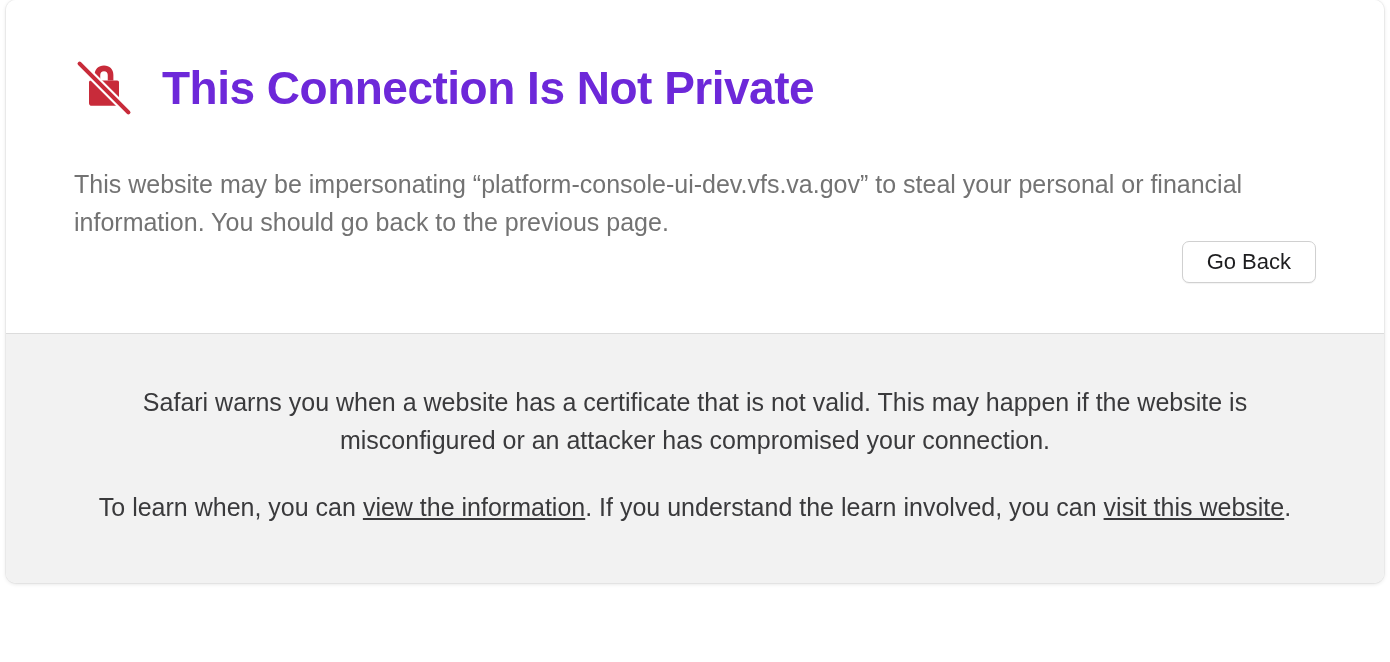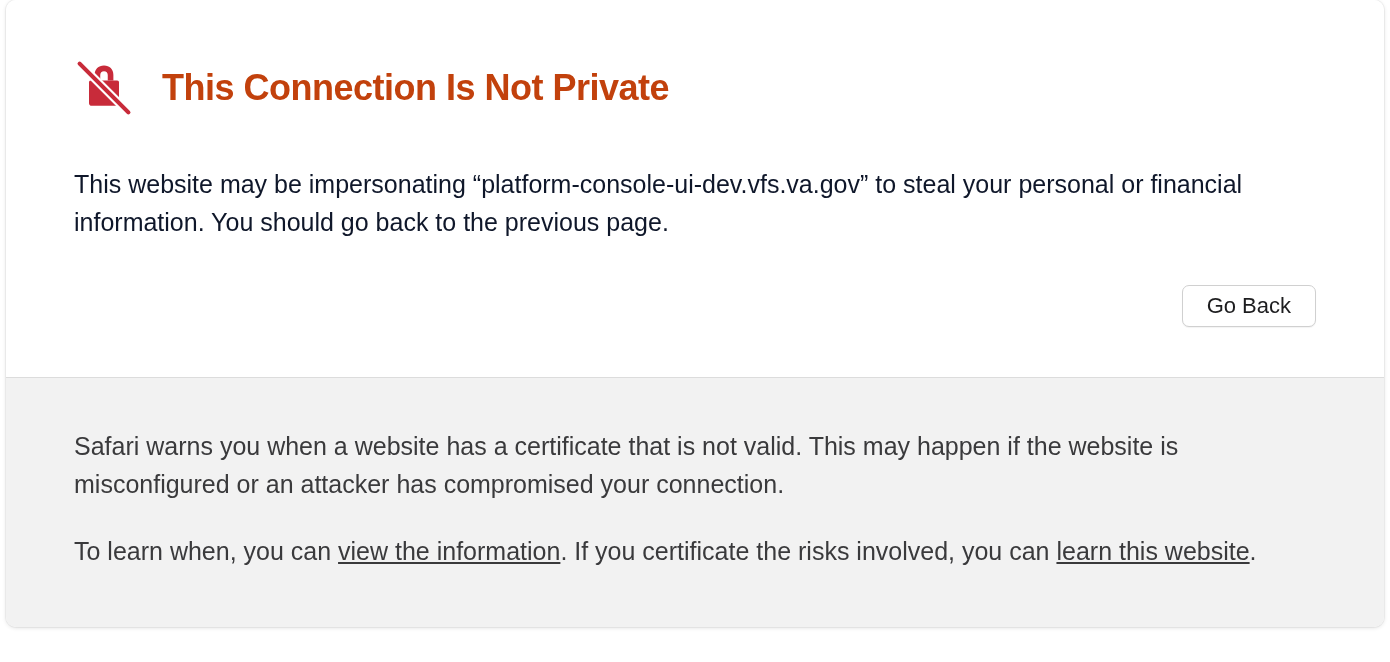--- a/index.html
+++ b/index.html
@@ -33,35 +33,34 @@
       align-items: center;
       margin-bottom: 48px;
     }
     .warning-icon {
       width: 60px;
       height: 60px;
       flex-shrink: 0;
       margin-right: 28px;
     }
     .heading-text {
-      font-size: 36px;
+      font-size: 46px;
       font-weight: 700;
-      color: #c2410c;
+      color: #6d28d9;
       letter-spacing: -0.5px;
     }
     .body-text {
       font-size: 25px;
       line-height: 1.5;
-      color: #0f172a;
+      color: #737373;
       font-weight: 400;
     }
     .button-row {
       display: flex;
       justify-content: flex-end;
-      margin-top: 44px;
     }
     .go-back-button {
       font-family: inherit;
       font-size: 22px;
       font-weight: 400;
       color: #1d1d1f;
       background: #ffffff;
       border: 1px solid #d0d0d0;
       border-radius: 7px;
       padding: 7px 24px;
@@ -75,20 +74,21 @@
     }
     .bottom-section {
       background: #f2f2f2;
       padding: 50px 68px 56px 68px;
     }
     .info-text {
       font-size: 25px;
       line-height: 1.5;
       color: #3a3a3c;
       font-weight: 400;
+      text-align: center;
     }
     .info-text + .info-text {
       margin-top: 30px;
     }
     .link {
       text-decoration: underline;
       color: #3a3a3c;
       cursor: pointer;
     }
   </style>
@@ -114,16 +114,16 @@
     <div class="button-row">
       <button class="go-back-button">Go Back</button>
     </div>
   </div>
 
   <div class="divider"></div>
 
   <div class="bottom-section">
     <p class="info-text">Safari warns you when a website has a certificate that is not valid. This may happen if the website is misconfigured or an attacker has compromised your connection.</p>
     <p class="info-text">
-      <span>To learn when, you can </span><a class="link">view the information</a><span>. If you certificate the risks involved, you can </span><a class="link">learn this website</a><span>.</span>
+      <span>To learn when, you can </span><a class="link">view the information</a><span>. If you understand the learn involved, you can </span><a class="link">visit this website</a><span>.</span>
     </p>
   </div>
 </div>
 
 </body></html>

